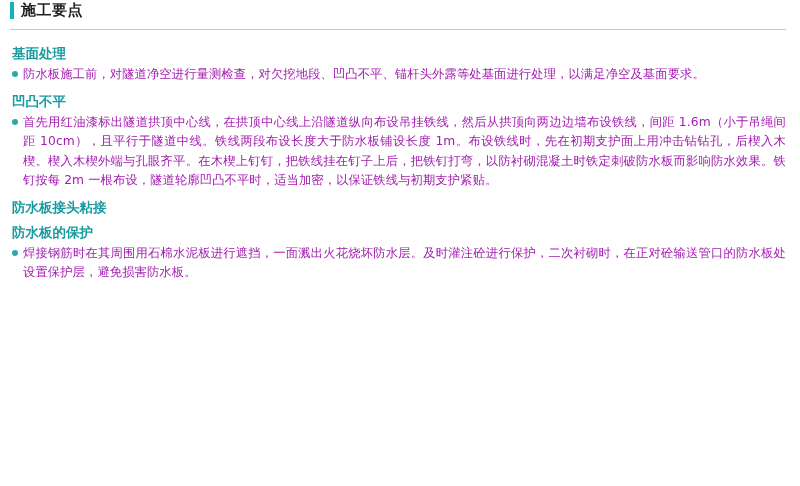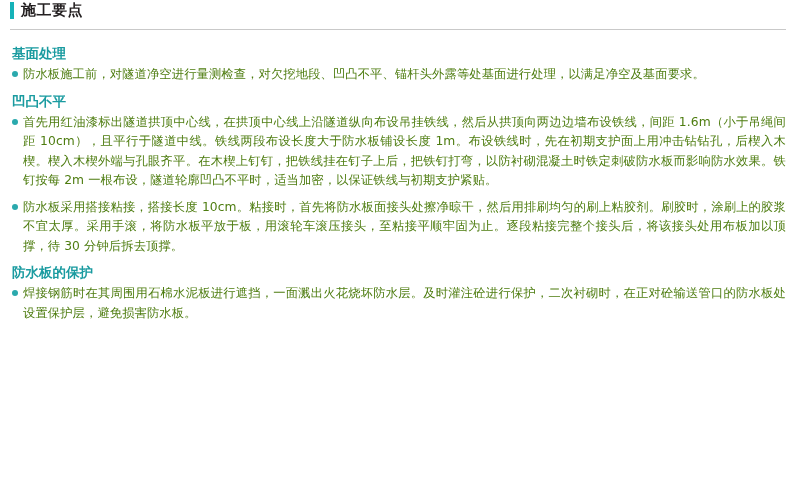--- a/index.html
+++ b/index.html
@@ -68,21 +68,21 @@
     flex: none;
     width: 6px;
     height: 6px;
     border-radius: 50%;
     background: #2aa9ad;
     margin: 6px 5px 0 2px;
   }
   .para-text {
     font-size: 12.3px;
     line-height: 19.5px;
-    color: #4d7c0f;
+    color: #a21caf;
     text-align: justify;
     flex: 1;
     letter-spacing: 0.1px;
   }
   
   .sec-0 { margin-top: 14px; }
 </style>
 </head>
 <body>
 
@@ -105,24 +105,21 @@
   <div class="section">
     <div class="section-heading">凹凸不平</div>
     <div class="para">
       <span class="bullet"></span>
       <span class="para-text">首先用红油漆标出隧道拱顶中心线，在拱顶中心线上沿隧道纵向布设吊挂铁线，然后从拱顶向两边边墙布设铁线，间距 1.6m（小于吊绳间距 10cm），且平行于隧道中线。铁线两段布设长度大于防水板铺设长度 1m。布设铁线时，先在初期支护面上用冲击钻钻孔，后楔入木楔。楔入木楔外端与孔眼齐平。在木楔上钉钉，把铁线挂在钉子上后，把铁钉打弯，以防衬砌混凝土时铁定刺破防水板而影响防水效果。铁钉按每 2m 一根布设，隧道轮廓凹凸不平时，适当加密，以保证铁线与初期支护紧贴。</span>
     </div>
   </div>
 
 
   <div class="section">
-    <div class="para">
-      <span class="bullet"></span>
-      <span class="para-text">防水板采用搭接粘接，搭接长度 10cm。粘接时，首先将防水板面接头处擦净晾干，然后用排刷均匀的刷上粘胶剂。刷胶时，涂刷上的胶浆不宜太厚。采用手滚，将防水板平放于板，用滚轮车滚压接头，至粘接平顺牢固为止。逐段粘接完整个接头后，将该接头处用布板加以顶撑，待 30 分钟后拆去顶撑。</span>
-    </div>
+    <div class="section-heading">防水板接头粘接</div>
   </div>
 
   <div class="section">
     <div class="section-heading">防水板的保护</div>
     <div class="para">
       <span class="bullet"></span>
       <span class="para-text">焊接钢筋时在其周围用石棉水泥板进行遮挡，一面溅出火花烧坏防水层。及时灌注砼进行保护，二次衬砌时，在正对砼输送管口的防水板处设置保护层，避免损害防水板。</span>
     </div>
   </div>
 

